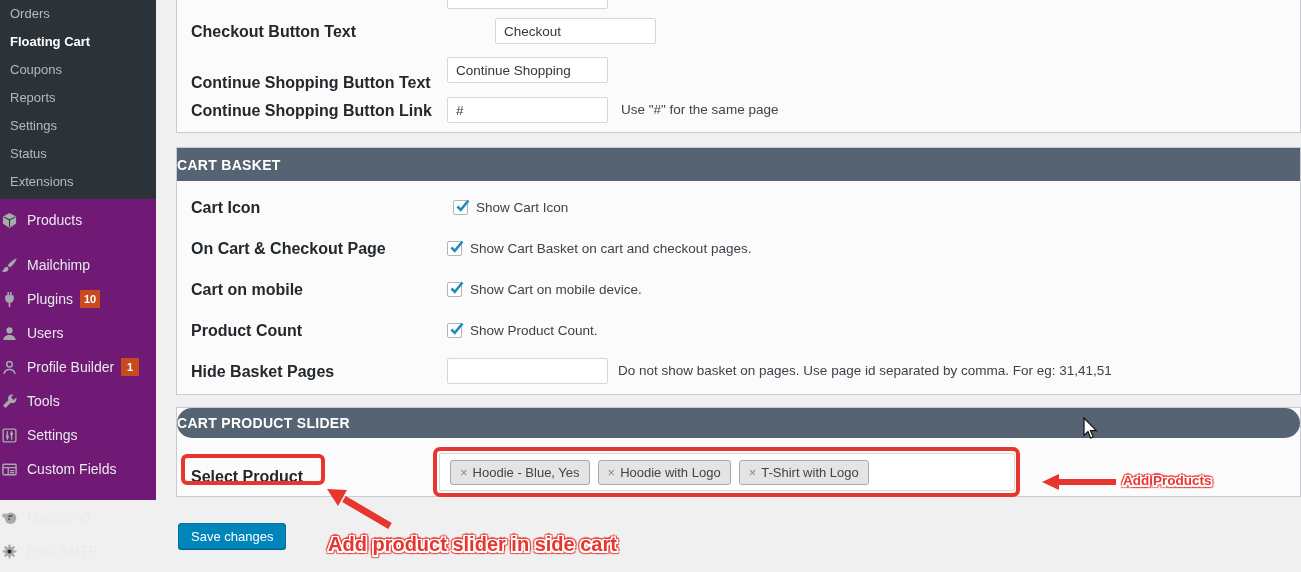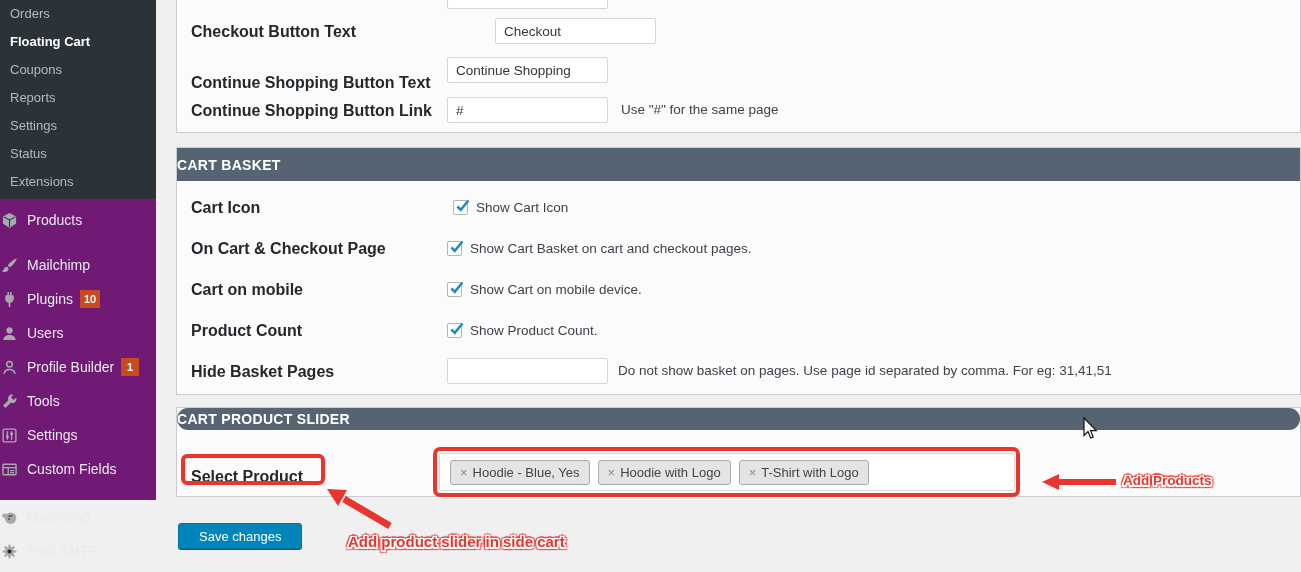--- a/index.html
+++ b/index.html
@@ -39,21 +39,21 @@
   .cbtext { margin-left:8px; font-size:13.5px; color:#3c434a; white-space:nowrap; }
 
   
   .select-field { position:absolute; left:262px; top:45px; width:576px; height:38px; background:#fff;
                   border:1px solid #d8d8d8; border-radius:2px; display:flex; align-items:center; padding-left:10px; cursor:text; }
   .token { display:inline-flex; align-items:center; height:25px; background:#e4e4e4; border:1px solid #aaa;
            border-radius:3px; margin-right:8px; padding:0 9px; font-size:13px; color:#444; white-space:nowrap; }
   .token .tk-x { color:#888; margin-right:5px; cursor:pointer; font-size:13px; }
 
   
-  .save-btn { position:absolute; left:178px; top:523px; height:26px; padding:0 20px; background:#0085ba;
+  .save-btn { position:absolute; left:178px; top:523px; height:26px; padding:0 12px; background:#0085ba;
               border:1px solid #0073aa; border-radius:3px; color:#fff; font-size:13px;
               font-family:"Liberation Sans",sans-serif; cursor:pointer; box-shadow:0 1px 0 #006799; }
 
   
   .red-box { position:absolute; border:4px solid #e8352e; border-radius:5px; }
   .ann-text { position:absolute; font-weight:bold; color:#e8352e; white-space:nowrap;
     text-shadow:
       -1.5px -1.5px 0 #fff, 1.5px -1.5px 0 #fff, -1.5px 1.5px 0 #fff, 1.5px 1.5px 0 #fff,
       -1.5px 0 0 #fff, 1.5px 0 0 #fff, 0 -1.5px 0 #fff, 0 1.5px 0 #fff,
       -3px 0 1px rgba(232,53,46,.8), 3px 0 1px rgba(232,53,46,.8),
@@ -239,21 +239,21 @@
         </span>
       <span class="cbtext">Show Product Count.</span>
     </div>
 
     <div class="row-label" style="top:215px;">Hide Basket Pages</div>
     <input class="txt" type="text" style="top: 210px;" value="">
     <div class="hint" style="left:441px; top:215px;">Do not show basket on pages. Use page id separated by comma. For eg: 31,41,51</div>
   </div>
 
   <div class="section" style="top:407px; height:90px;">
-    <div class="sec-header" style="height:22px;border-radius:16px;">CART PRODUCT SLIDER</div>
+    <div class="sec-header" style="height:30px;border-radius:16px;">CART PRODUCT SLIDER</div>
 
     <div class="row-label" style="top:60px;">Select Product</div>
 
     <div class="select-field">
       <span class="token">
         <span class="tk-x">×</span>
         <span>Hoodie - Blue, Yes</span>
       </span>
       <span class="token">
         <span class="tk-x">×</span>
@@ -264,21 +264,21 @@
         <span>T-Shirt with Logo</span>
       </span>
     </div>
 
     <div class="red-box" style="left:4px; top:46px; width:144px; height:31px; border-radius:6px;"></div>
     <div class="red-box" style="left:256px; top:39px; width:587px; height:50px; border-radius:7px;"></div>
   </div>
 
   <button class="save-btn">Save changes</button>
 
-  <div class="ann-text" style="left:348px; top:533px; font-size:15px;">Add product slider in side cart</div>
+  <div class="ann-text" style="left:328px; top:533px; font-size:20px;">Add product slider in side cart</div>
   <div class="ann-text" style="left:1123px; top:473px; font-size:13.5px;">Add Products</div>
 
   <svg class="overlay" viewBox="0 0 1301 572">
     <g>
       <line x1="390" y1="526" x2="344" y2="499" stroke="#e8352e" stroke-width="7"></line>
       <polygon points="327,489 347,490 338,506" fill="#e8352e"></polygon>
     </g>
     <g>
       <line x1="1116" y1="482" x2="1057" y2="482" stroke="#e8352e" stroke-width="6"></line>
       <polygon points="1042,482 1059,474 1059,490" fill="#e8352e"></polygon>

